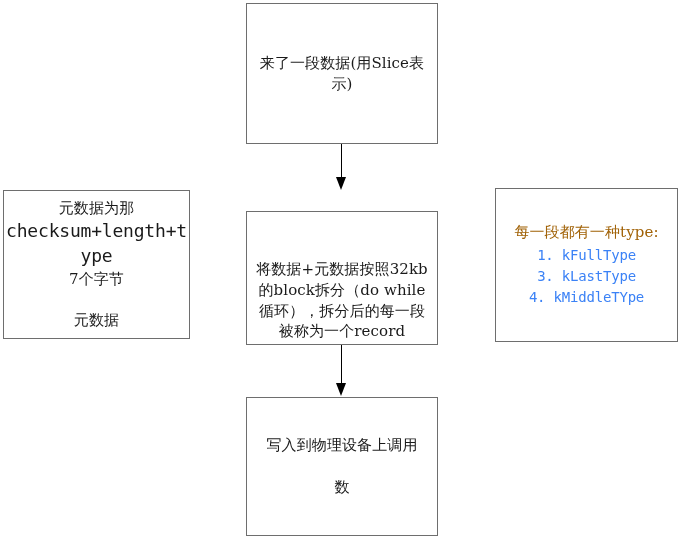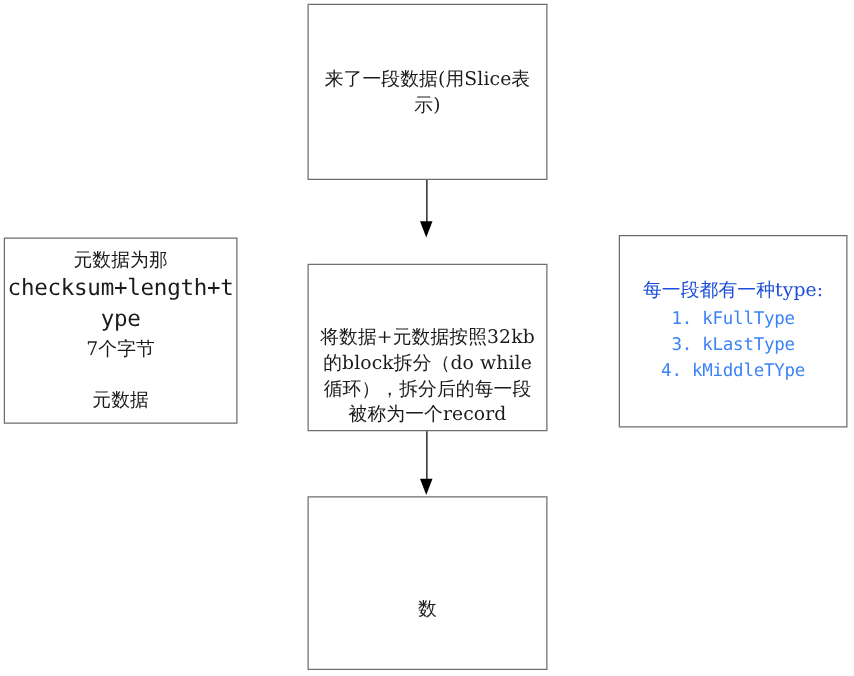--- a/index.html
+++ b/index.html
@@ -81,21 +81,21 @@
 
   #arrow-split-to-emit { top: 345px; height: 52px; }
   #arrow-split-to-emit .shaft { height: 39px; }
   #arrow-split-to-emit .head  { top: 38px; }
 
   
   .types-header {
     display: block;
     font-size: 15px;
     line-height: 1.4;
-    color: #1d4ed8;
+    color: #a16207;
   }
   .types-list {
     list-style: none;
     margin: 2px 0 0 0;
     padding: 0;
   }
   .types-list li {
     font-family: "DejaVu Sans Mono", "Liberation Mono", monospace;
     font-size: 14px;
     line-height: 1.5;
@@ -143,19 +143,19 @@
     </span>
   </div>
 
   <div class="arrow" id="arrow-split-to-emit">
     <div class="shaft"></div>
     <div class="head"></div>
   </div>
 
   <div class="node" id="node-emit">
     <span class="node-text">
-      <br>
+      <span>写入到物理设备上调用</span><br>
       <br>
       <span>数</span>
     </span>
   </div>
 
 </div>
 
 </body></html>

